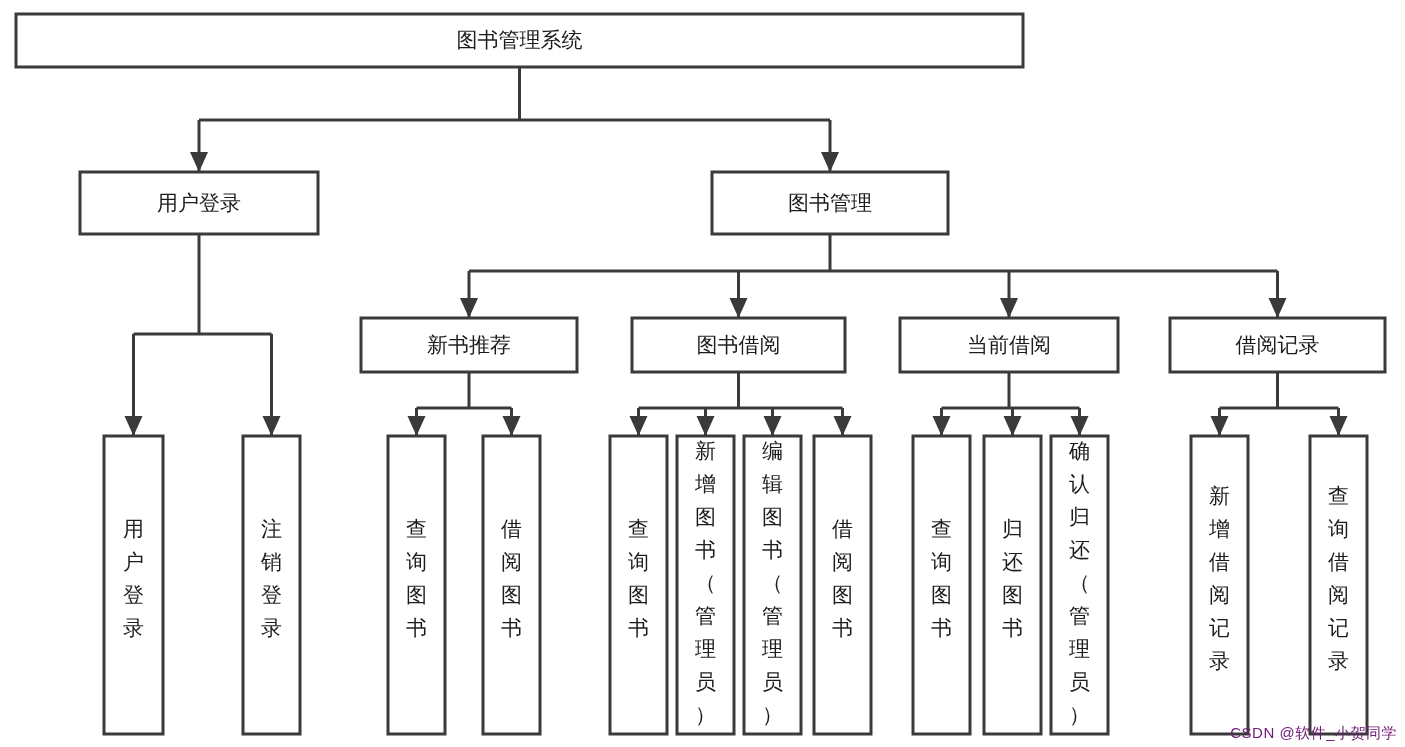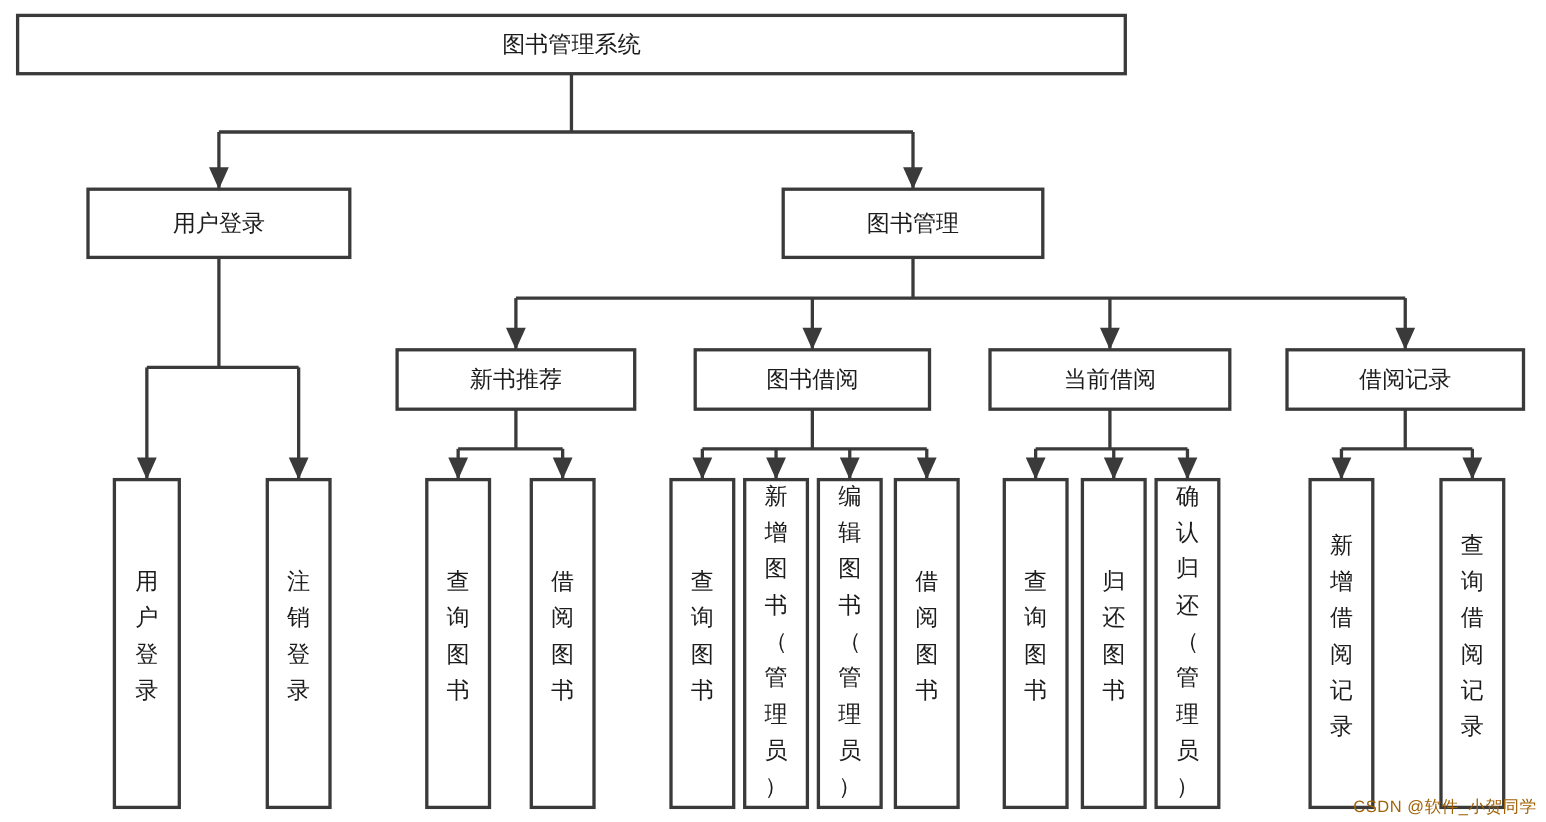--- a/index.html
+++ b/index.html
@@ -54,21 +54,21 @@
     font-size: 21px;
     fill: #1c1c1c;
     text-anchor: middle;
   }
   .watermark-text {
     position: absolute;
     right: 8px;
     bottom: 4px;
     font-family: "Liberation Sans", "DejaVu Sans", sans-serif;
     font-size: 15px;
-    color: #a16207;
+    color: #701a75;
     white-space: nowrap;
     letter-spacing: 0.5px;
   }
 </style>
 </head>
 <body>
 
 <div id="diagram-root">
   <svg class="diagram-canvas" id="diagram-svg" viewBox="0 0 1405 747" xmlns="http://www.w3.org/2000/svg">
       <g>

